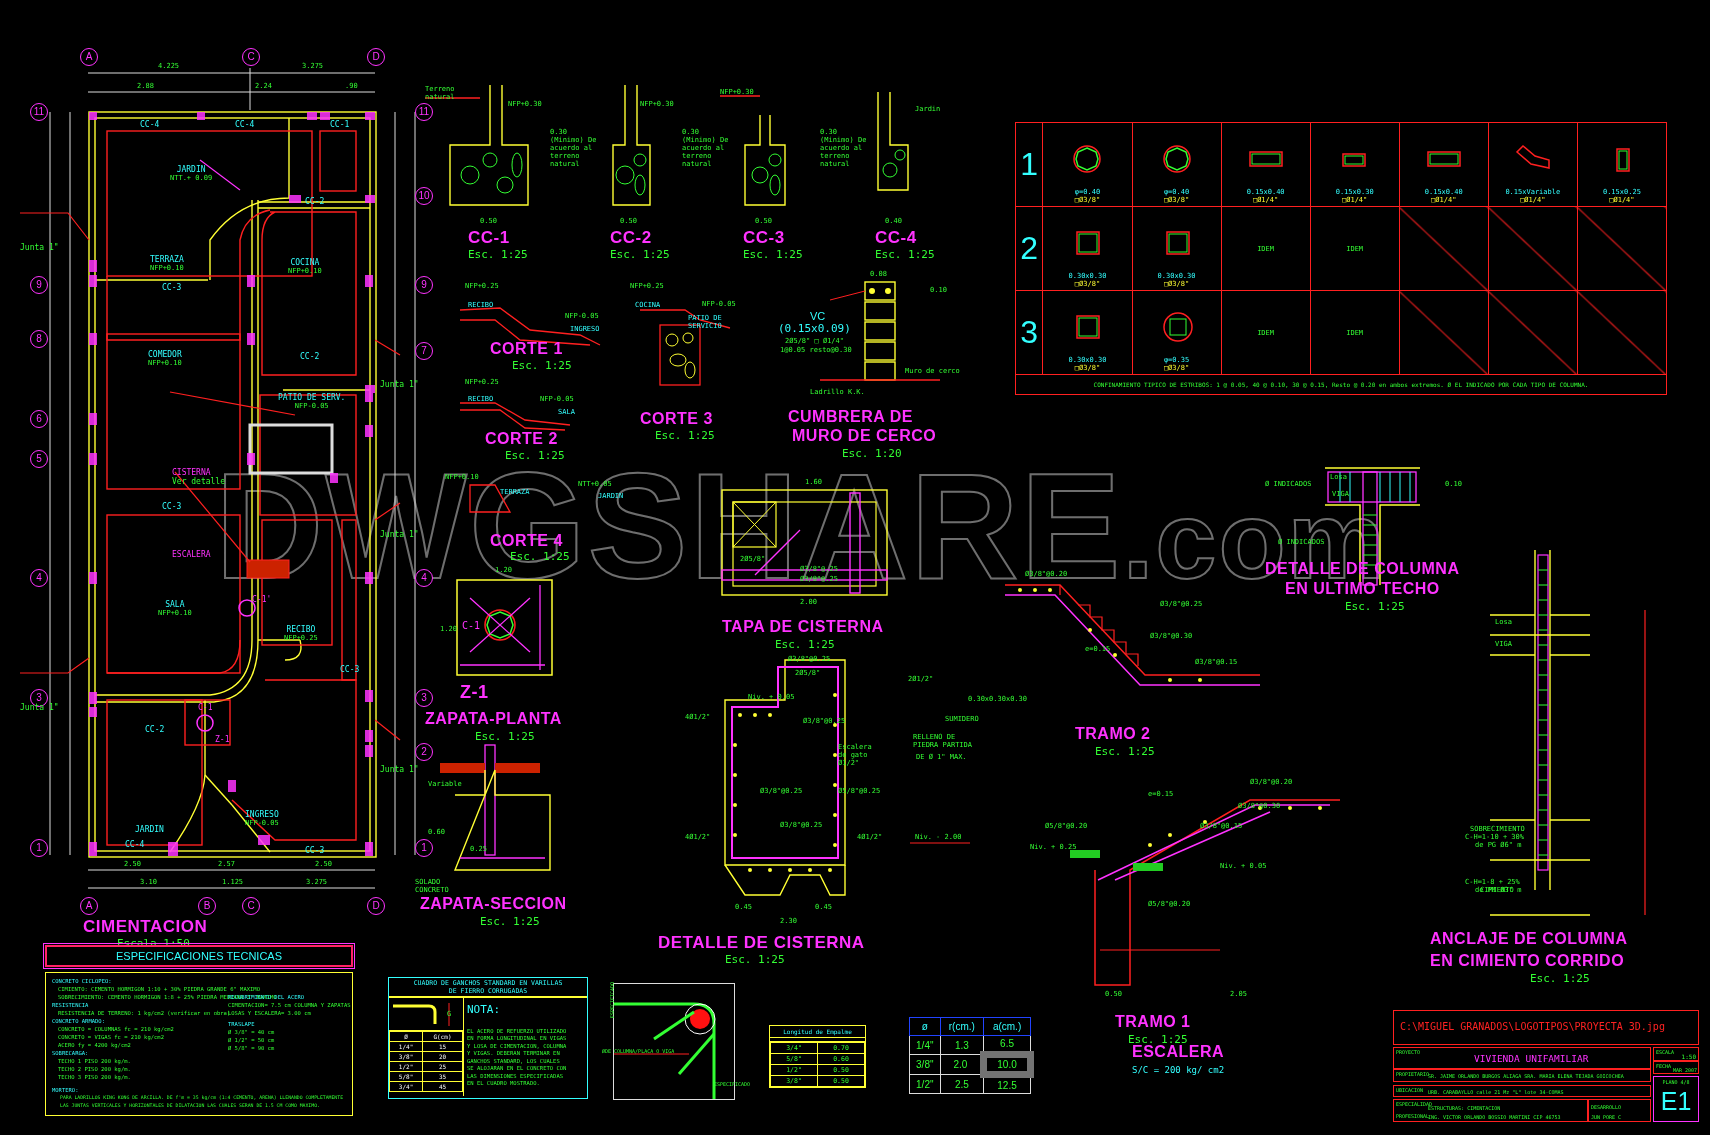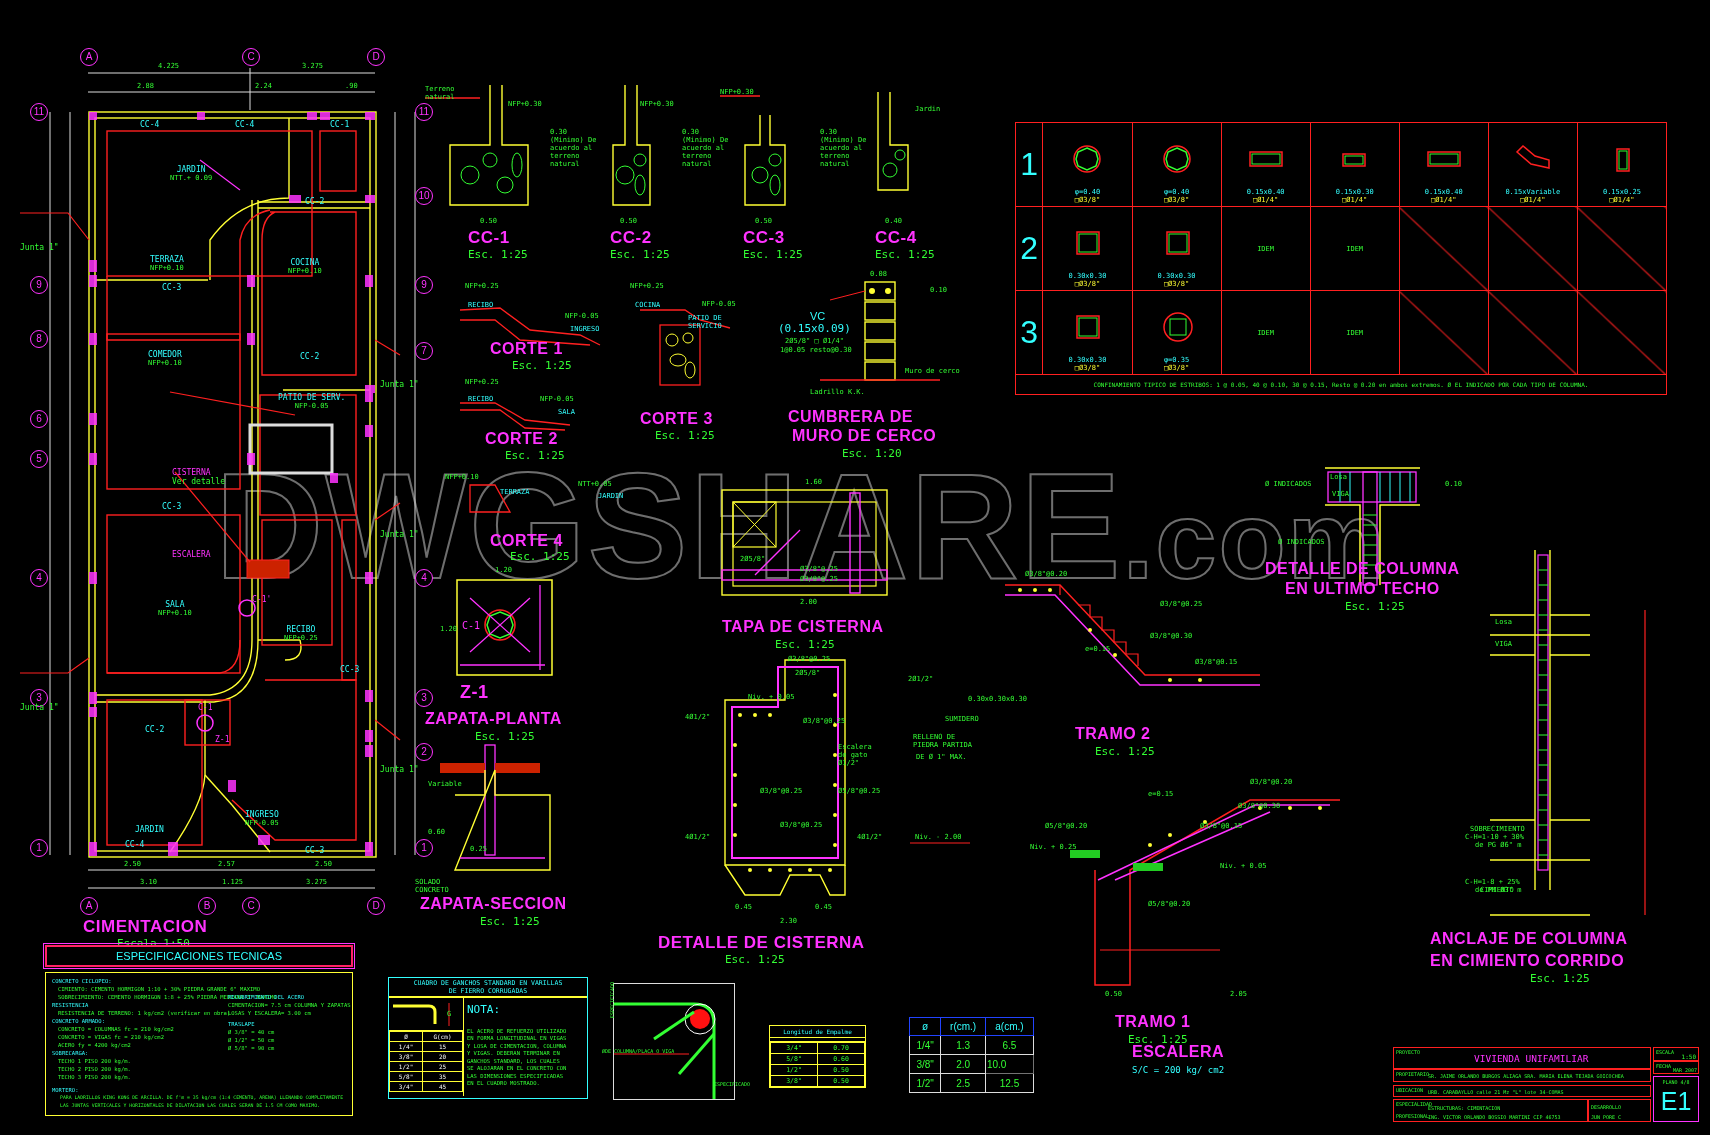--- a/index.html
+++ b/index.html
@@ -866,31 +866,34 @@
     <td class="cyn" style="border:1.5px solid #2244ff;text-align:center;">a(cm.)</td>
   </tr>
   <tr style="height:19px;">
         <td class="grn" style="border:1px solid #ddd;text-align:center;">1/4"</td>
         <td class="grn" style="border:1px solid #ddd;text-align:center;">1.3</td>
         <td class="grn" style="border:1px solid #ddd;text-align:center;">6.5</td>
       </tr>
   <tr style="height:19px;">
         <td class="grn" style="border:1px solid #ddd;text-align:center;">3/8"</td>
         <td class="grn" style="border:1px solid #ddd;text-align:center;">2.0</td>
-        <td class="grn" style="border:1px solid #737373;text-align:left;">10.0</td>
+        <td class="grn" style="border:7px solid #737373;text-align:center;">10.0</td>
       </tr>
   <tr style="height:19px;">
         <td class="grn" style="border:1px solid #ddd;text-align:center;">1/2"</td>
         <td class="grn" style="border:1px solid #ddd;text-align:center;">2.5</td>
         <td class="grn" style="border:1px solid #ddd;text-align:center;">12.5</td>
       </tr>
 </tbody>
   </table>
 
 <div class="abs" style="left:1393px;top:1010px;width:306px;height:112px;font-family:'DejaVu Sans Mono',monospace;">
+  <div style="position:absolute;left:0;top:0;width:306px;height:35px;border:1.5px solid #ff2020;box-sizing:border-box;">
+    <div class="red" style="font-size:10px;position:absolute;left:6px;top:10px;white-space:nowrap;">C:\MIGUEL GRANADOS\LOGOTIPOS\PROYECTA 3D.jpg</div>
+  </div>
   <div style="position:absolute;left:0;top:37px;width:258px;height:22px;border:1.5px solid #ff2020;box-sizing:border-box;">
     <span class="grn" style="position:absolute;left:2px;top:1px;font-size:5px;">PROYECTO</span>
     <span class="mag" style="position:absolute;left:80px;top:5px;font-size:9.5px;">VIVIENDA UNIFAMILIAR</span>
   </div>
   <div style="position:absolute;left:0;top:59px;width:258px;height:13px;border:1.5px solid #ff2020;box-sizing:border-box;">
     <span class="grn" style="position:absolute;left:2px;top:1px;font-size:5px;">PROPIETARIO</span>
     <span class="grn" style="position:absolute;left:34px;top:3px;font-size:5px;white-space:nowrap;">SR. JAIME ORLANDO BURGOS ALIAGA SRA. MARIA ELENA TEJADA GOICOCHEA</span>
   </div>
   <div style="position:absolute;left:0;top:75px;width:258px;height:12px;border:1.5px solid #ff2020;box-sizing:border-box;">
     <span class="grn" style="position:absolute;left:2px;top:1px;font-size:5px;">UBICACION</span>

